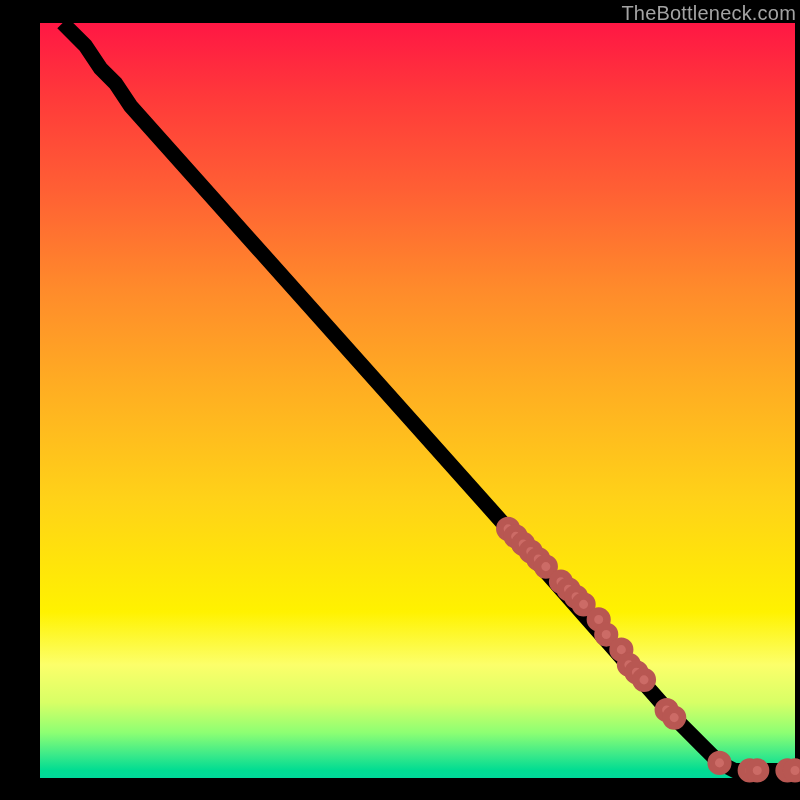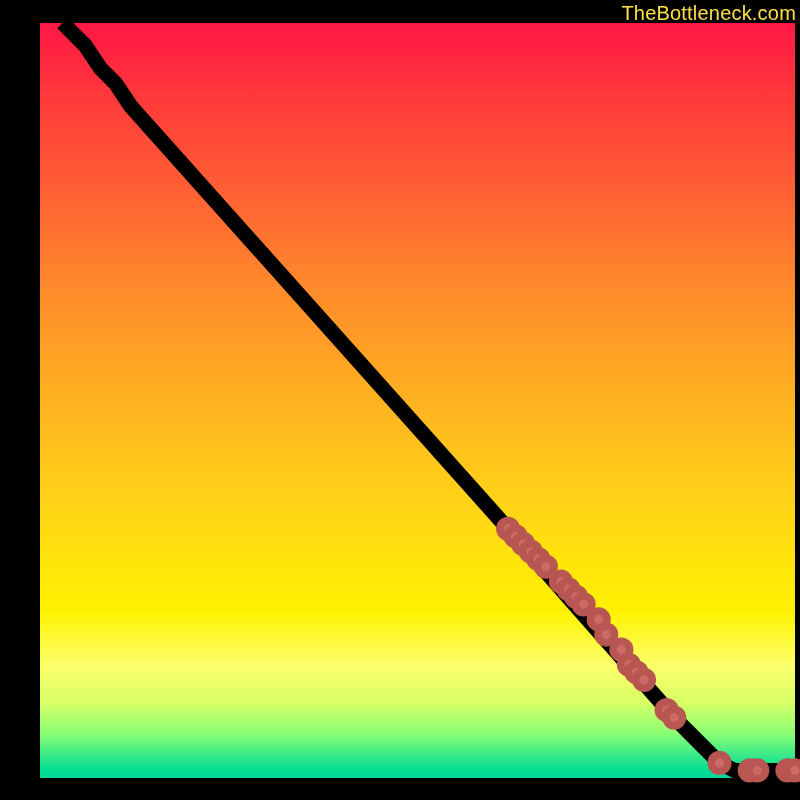--- a/index.html
+++ b/index.html
@@ -38,21 +38,21 @@
       #8dff73 94%,
       #39e98a 97%,
       #00dc92 99%,
       #00d89a 100%
     );
   }
   .watermark {
     position: absolute;
     top: 2px;
     right: 4px;
-    color: #fde047;
+    color: #a3a3a3;
     font-size: 20px;
     font-weight: 500;
     letter-spacing: 0.2px;
     user-select: none;
     margin-left: 7px;
   }
   svg.curve {
     position: absolute;
     left: 40px;
     top: 23px;

